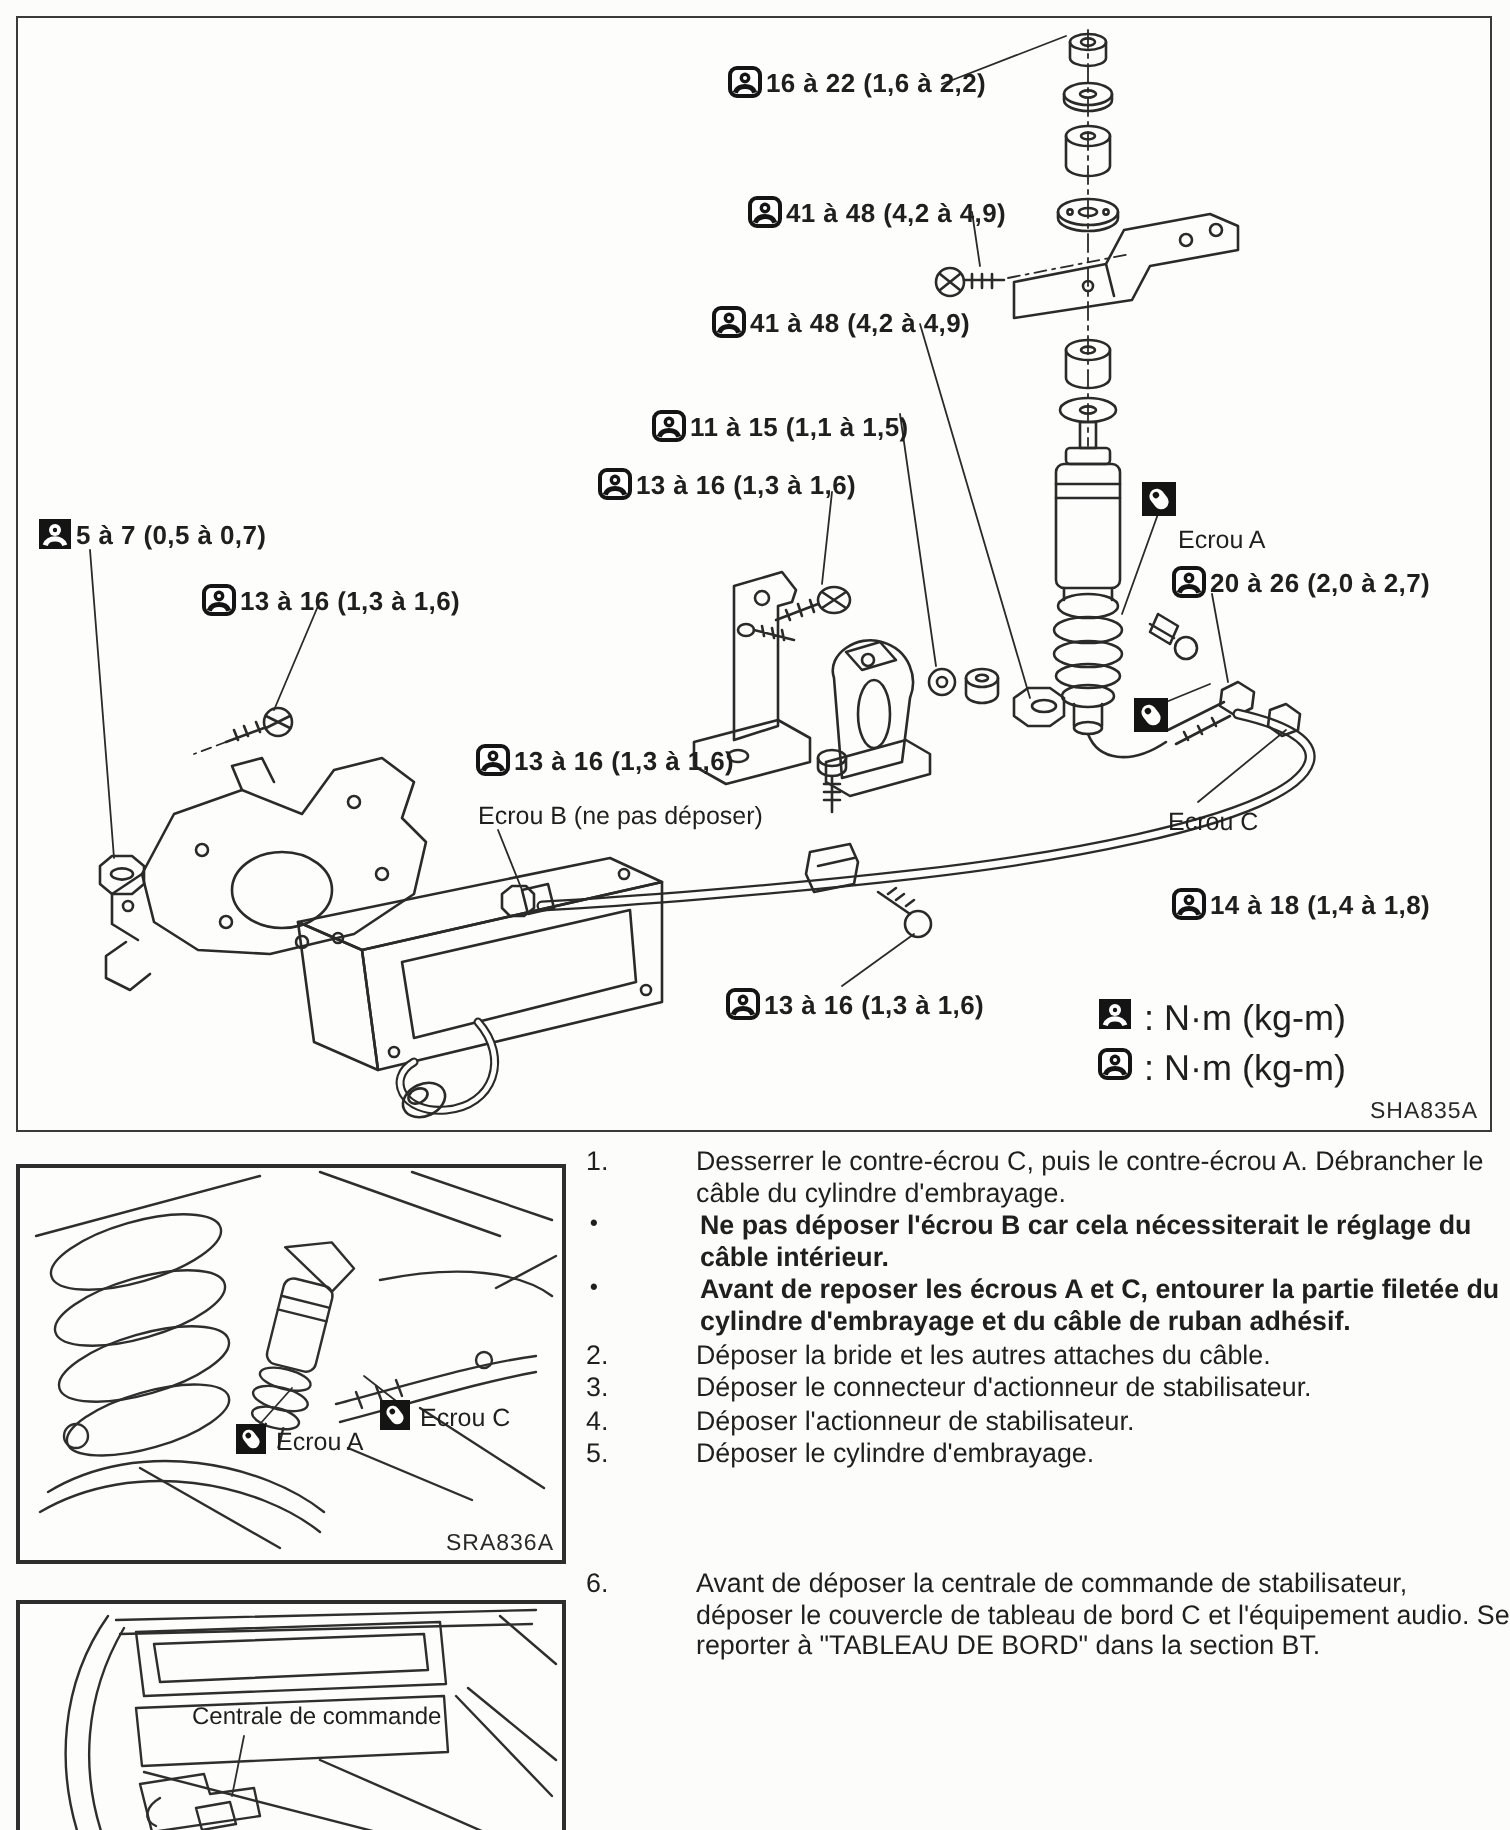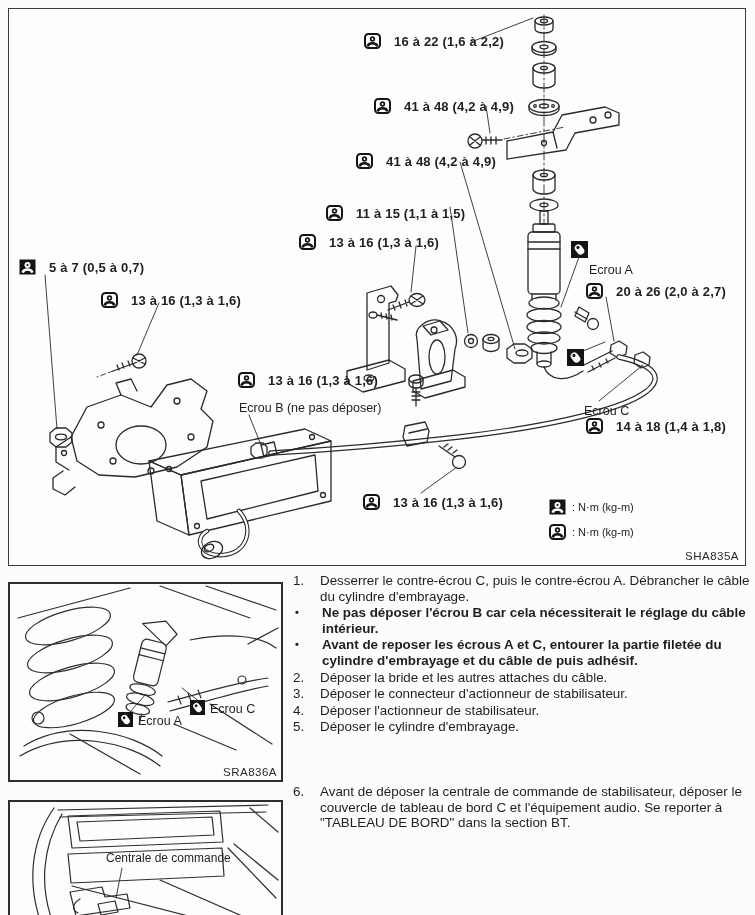--- a/index.html
+++ b/index.html
@@ -9,33 +9,33 @@
     font-family:"Liberation Sans", sans-serif;
     -webkit-font-smoothing:antialiased;
   }
   .panel{position:absolute;background:#fdfdfc;}
   #main-diagram{left:8px;top:8px;width:736px;height:556px;border:1.5px solid #3a3a3a;}
   #photo-1{left:8px;top:582px;width:271px;height:196px;border:2px solid #2e2e2e;}
   #photo-2{left:8px;top:800px;width:271px;height:120px;border:2px solid #2e2e2e;border-bottom:none;}
   svg.art{position:absolute;left:0;top:0;}
   svg.art *{vector-effect:non-scaling-stroke;}
 
-  .lbl{position:absolute;display:flex;align-items:center;gap:13px;white-space:nowrap;line-height:1;}
+  .lbl{position:absolute;display:flex;align-items:center;gap:2px;white-space:nowrap;line-height:1;}
   .tq{font-size:13px;font-weight:700;letter-spacing:.2px;}
   .part{font-size:12.5px;font-weight:400;}
   .ticon{display:inline-block;width:17px;height:16px;flex:0 0 auto;}
   .ticon svg{display:block;width:100%;height:100%;}
   .code{position:absolute;font-size:11.5px;letter-spacing:.5px;color:#2a2a2a;}
-  .legend-row{position:absolute;display:flex;align-items:center;gap:6px;font-size:11px;}
+  .legend-row{position:absolute;display:flex;gap:6px;font-size:18px;}
 
   .instr{position:absolute;left:293px;width:462px;font-size:13.4px;line-height:15.6px;}
   .li{display:flex;margin:0 0 1px 0;}
   .li .num{flex:0 0 27px;}
   .li .bullet{flex:0 0 27px;font-size:11px;line-height:15.6px;padding-left:2px;}
-  .li .txt{flex:1;}
+  .li .txt{flex:1;margin-left:28px;}
   .bold{font-weight:700;}
   .attn{font-weight:700;margin:1px 0 1px 0;}
 </style>
 </head>
 <body>
 
 <div class="panel" id="main-diagram">
   <svg class="art" width="736" height="556" viewBox="0 0 736 556" fill="none" stroke="#2a2a2a" stroke-width="1.3" stroke-linecap="round" stroke-linejoin="round">
 
     <path d="M535,6 V214" stroke-dasharray="9 3 2 3" stroke-width="0.9"></path>
@@ -352,21 +352,21 @@
         </svg>
       </span>
     <span>13 à 16 (1,3 à 1,6)</span>
   </div>
   <div class="lbl part" style="left:230px;top:393px">
     <span>Ecrou B (ne pas déposer)</span>
   </div>
   <div class="lbl part" style="left:575px;top:396px">
     <span>Ecrou C</span>
   </div>
-  <div class="lbl tq" style="left:577px;top:409px">
+  <div class="lbl tq" style="left:577px;top:435px">
     <span class="ticon">
         <svg viewBox="0 0 17 16">
           <rect x="1" y="1" width="15" height="14" rx="3.5" fill="#fff" stroke="#141414" stroke-width="2"></rect>
           <circle cx="8.5" cy="6" r="2.7" fill="#141414"></circle>
           <circle cx="8.5" cy="6" r="1" fill="#fff"></circle>
           <path d="M3.6 13.4 C4.8 9.2 12.2 9.2 13.4 13.4" stroke="#141414" stroke-width="2.6" fill="none"></path>
         </svg>
       </span>
     <span>14 à 18 (1,4 à 1,8)</span>
   </div>
@@ -471,37 +471,37 @@
     </g>
     <path d="M58,52 L212,46 L214,74 L61,81 Z"></path>
     <g>
       <path d="M60,90 l32,-5 l3,10 l22,-3 l3,14 l-54,8 z"></path>
       <path d="M88,102 l17,-3 l3,11 l-17,3 z"></path>
       <path d="M70,97 c-7,4 -9,11 -2,14"></path>
     </g>
     <path d="M218,46 L266,96 M224,42 L268,78 M150,78 L232,114 M62,84 L186,116 M240,6 L268,30"></path>
     <path d="M112,66 L106,96" stroke-width="0.9"></path>
   </svg>
-  <div class="lbl part" style="left:96px;top:50px;font-size:12px">
+  <div class="lbl part" style="left:86px;top:50px;font-size:12px">
     <span>Centrale de commande</span>
   </div>
 </div>
 
 <div class="instr" style="top:573px">
   <div class="li">
     <span class="num">1.</span>
     <span class="txt">Desserrer le contre-écrou C, puis le contre-écrou A. Débrancher le câble du cylindre d'embrayage.</span>
   </div>
   <div class="li bold">
     <span class="bullet">•</span>
     <span class="txt">Ne pas déposer l'écrou B car cela nécessiterait le réglage du câble intérieur.</span>
   </div>
   <div class="li bold">
     <span class="bullet">•</span>
-    <span class="txt">Avant de reposer les écrous A et C, entourer la partie filetée du cylindre d'embrayage et du câble de puis adhésif.</span>
+    <span class="txt">Avant de reposer les écrous A et C, entourer la partie filetée du cylindre d'embrayage et du câble de ruban adhésif.</span>
   </div>
   <div class="li">
     <span class="num">2.</span>
     <span class="txt">Déposer la bride et les autres attaches du câble.</span>
   </div>
   <div class="li">
     <span class="num">3.</span>
     <span class="txt">Déposer le connecteur d'actionneur de stabilisateur.</span>
   </div>
   <div class="li">

